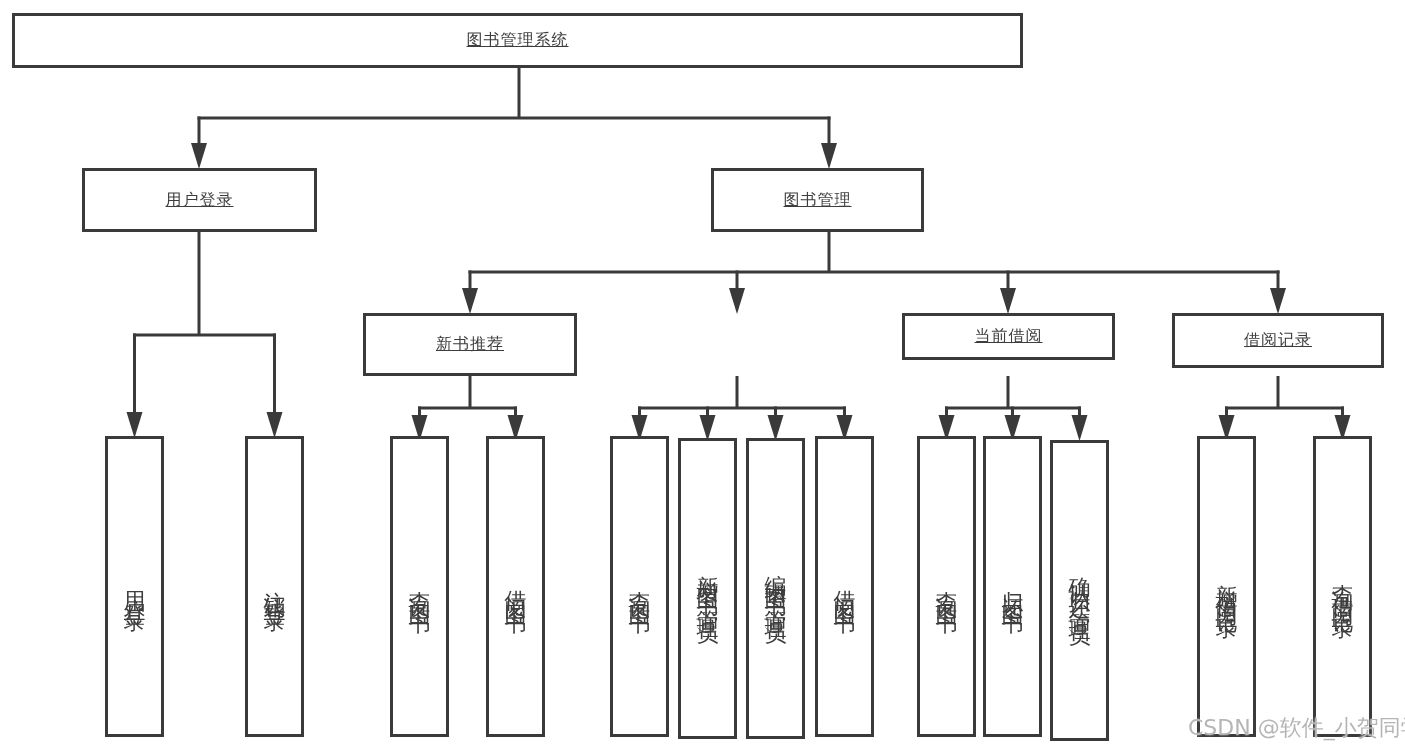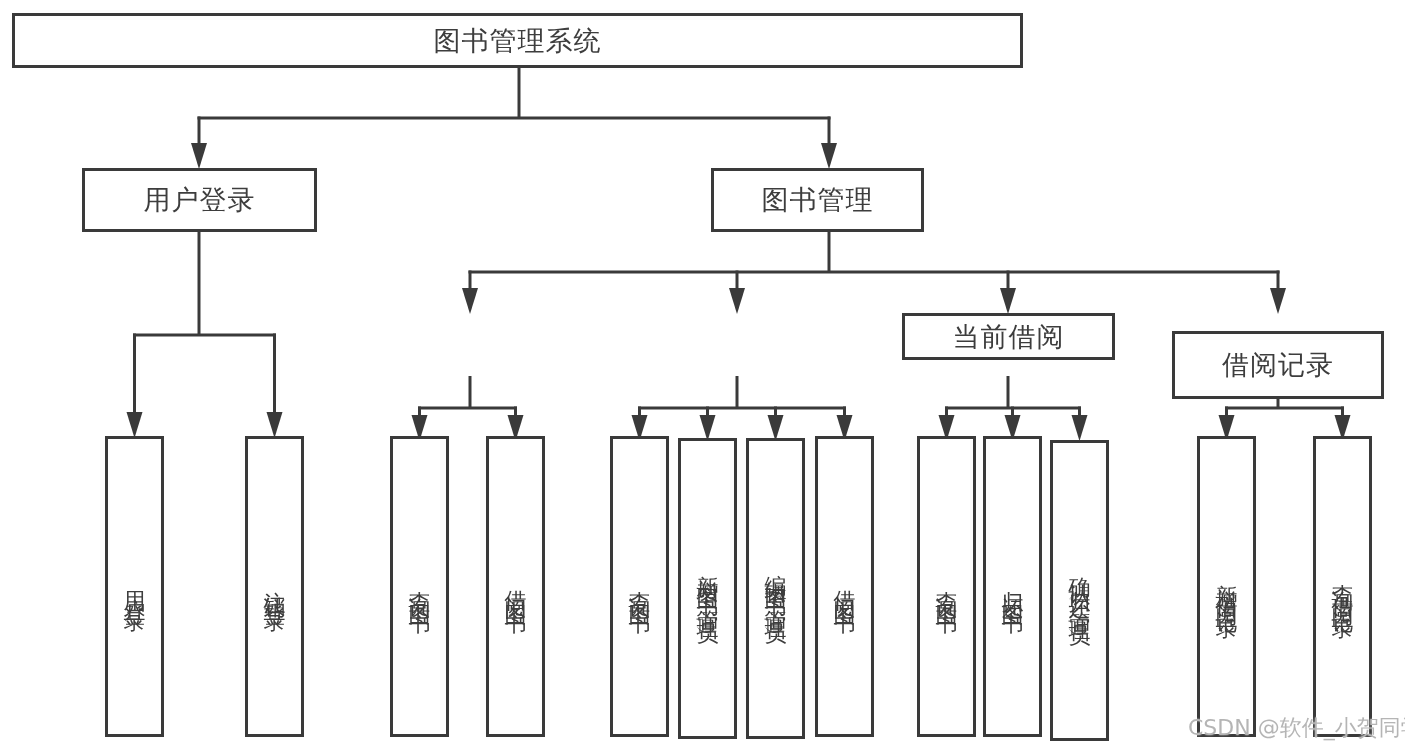--- a/index.html
+++ b/index.html
@@ -34,23 +34,24 @@
     position: absolute;
     background: var(--box-bg);
     border: 3px solid var(--line-color);
     display: flex;
     align-items: center;
     justify-content: center;
     color: var(--text-color);
     z-index: 2;
   }
   .node.hbox span {
-    font-size: 27px;
+    font-size: 16px;
     letter-spacing: 1px;
     white-space: nowrap;
+    text-decoration: underline;
   }
   .node.leaf span {
     writing-mode: vertical-rl;
     text-orientation: mixed;
     font-size: 22px;
     line-height: 1;
     letter-spacing: 7px;
   }
 
   .watermark {
@@ -149,24 +150,27 @@
     <span>图书管理系统</span>
   </div>
 
   <div class="node hbox" style="left:82px;top:168px;width:235px;height:64px">
     <span>用户登录</span>
   </div>
   <div class="node hbox" style="left:711px;top:168px;width:213px;height:64px">
     <span>图书管理</span>
   </div>
 
+  <div class="node hbox" style="left:363px;top:313px;width:214px;height:63px">
+    <span>新书推荐</span>
+  </div>
   <div class="node hbox" style="left:902px;top:313px;width:213px;height:47px">
     <span>当前借阅</span>
   </div>
-  <div class="node hbox" style="left:1172px;top:331px;width:212px;height:68px">
+  <div class="node hbox" style="left:1172px;top:313px;width:212px;height:55px">
     <span>借阅记录</span>
   </div>
 
   <div class="node leaf" style="left:105px;top:436px;width:59px;height:301px">
     <span>用户登录</span>
   </div>
   <div class="node leaf" style="left:245px;top:436px;width:59px;height:301px">
     <span>注销登录</span>
   </div>
 

